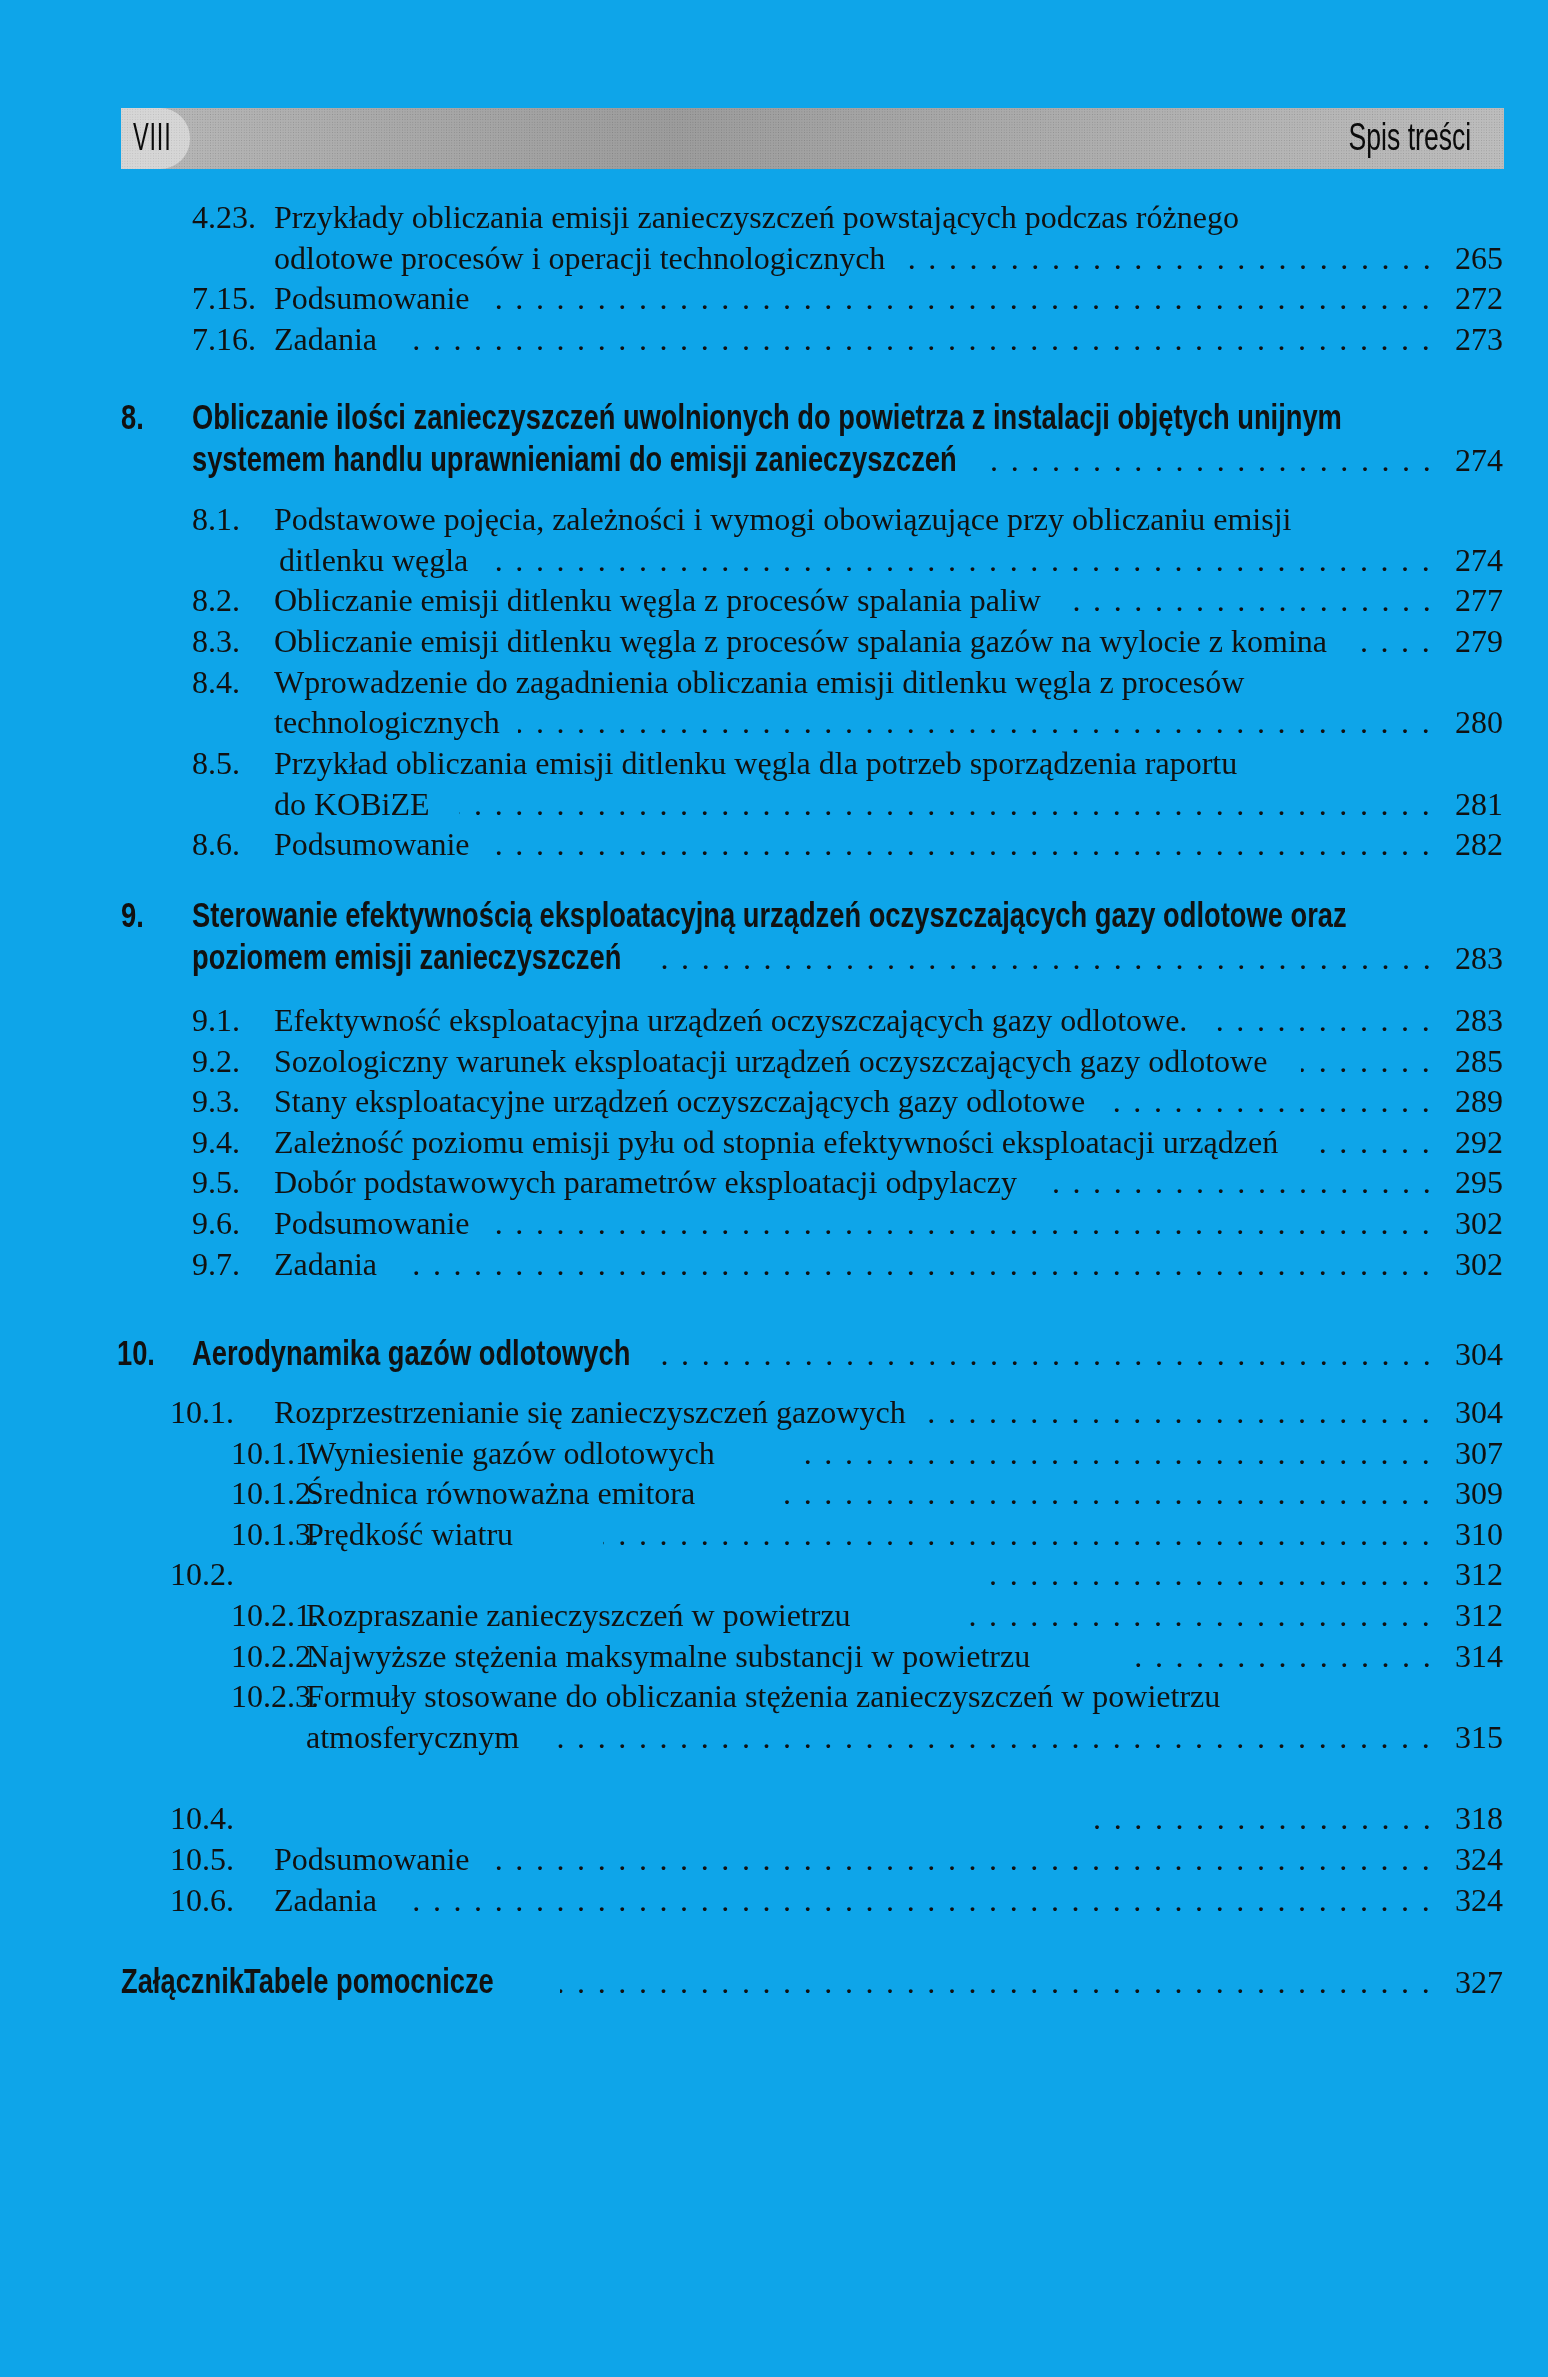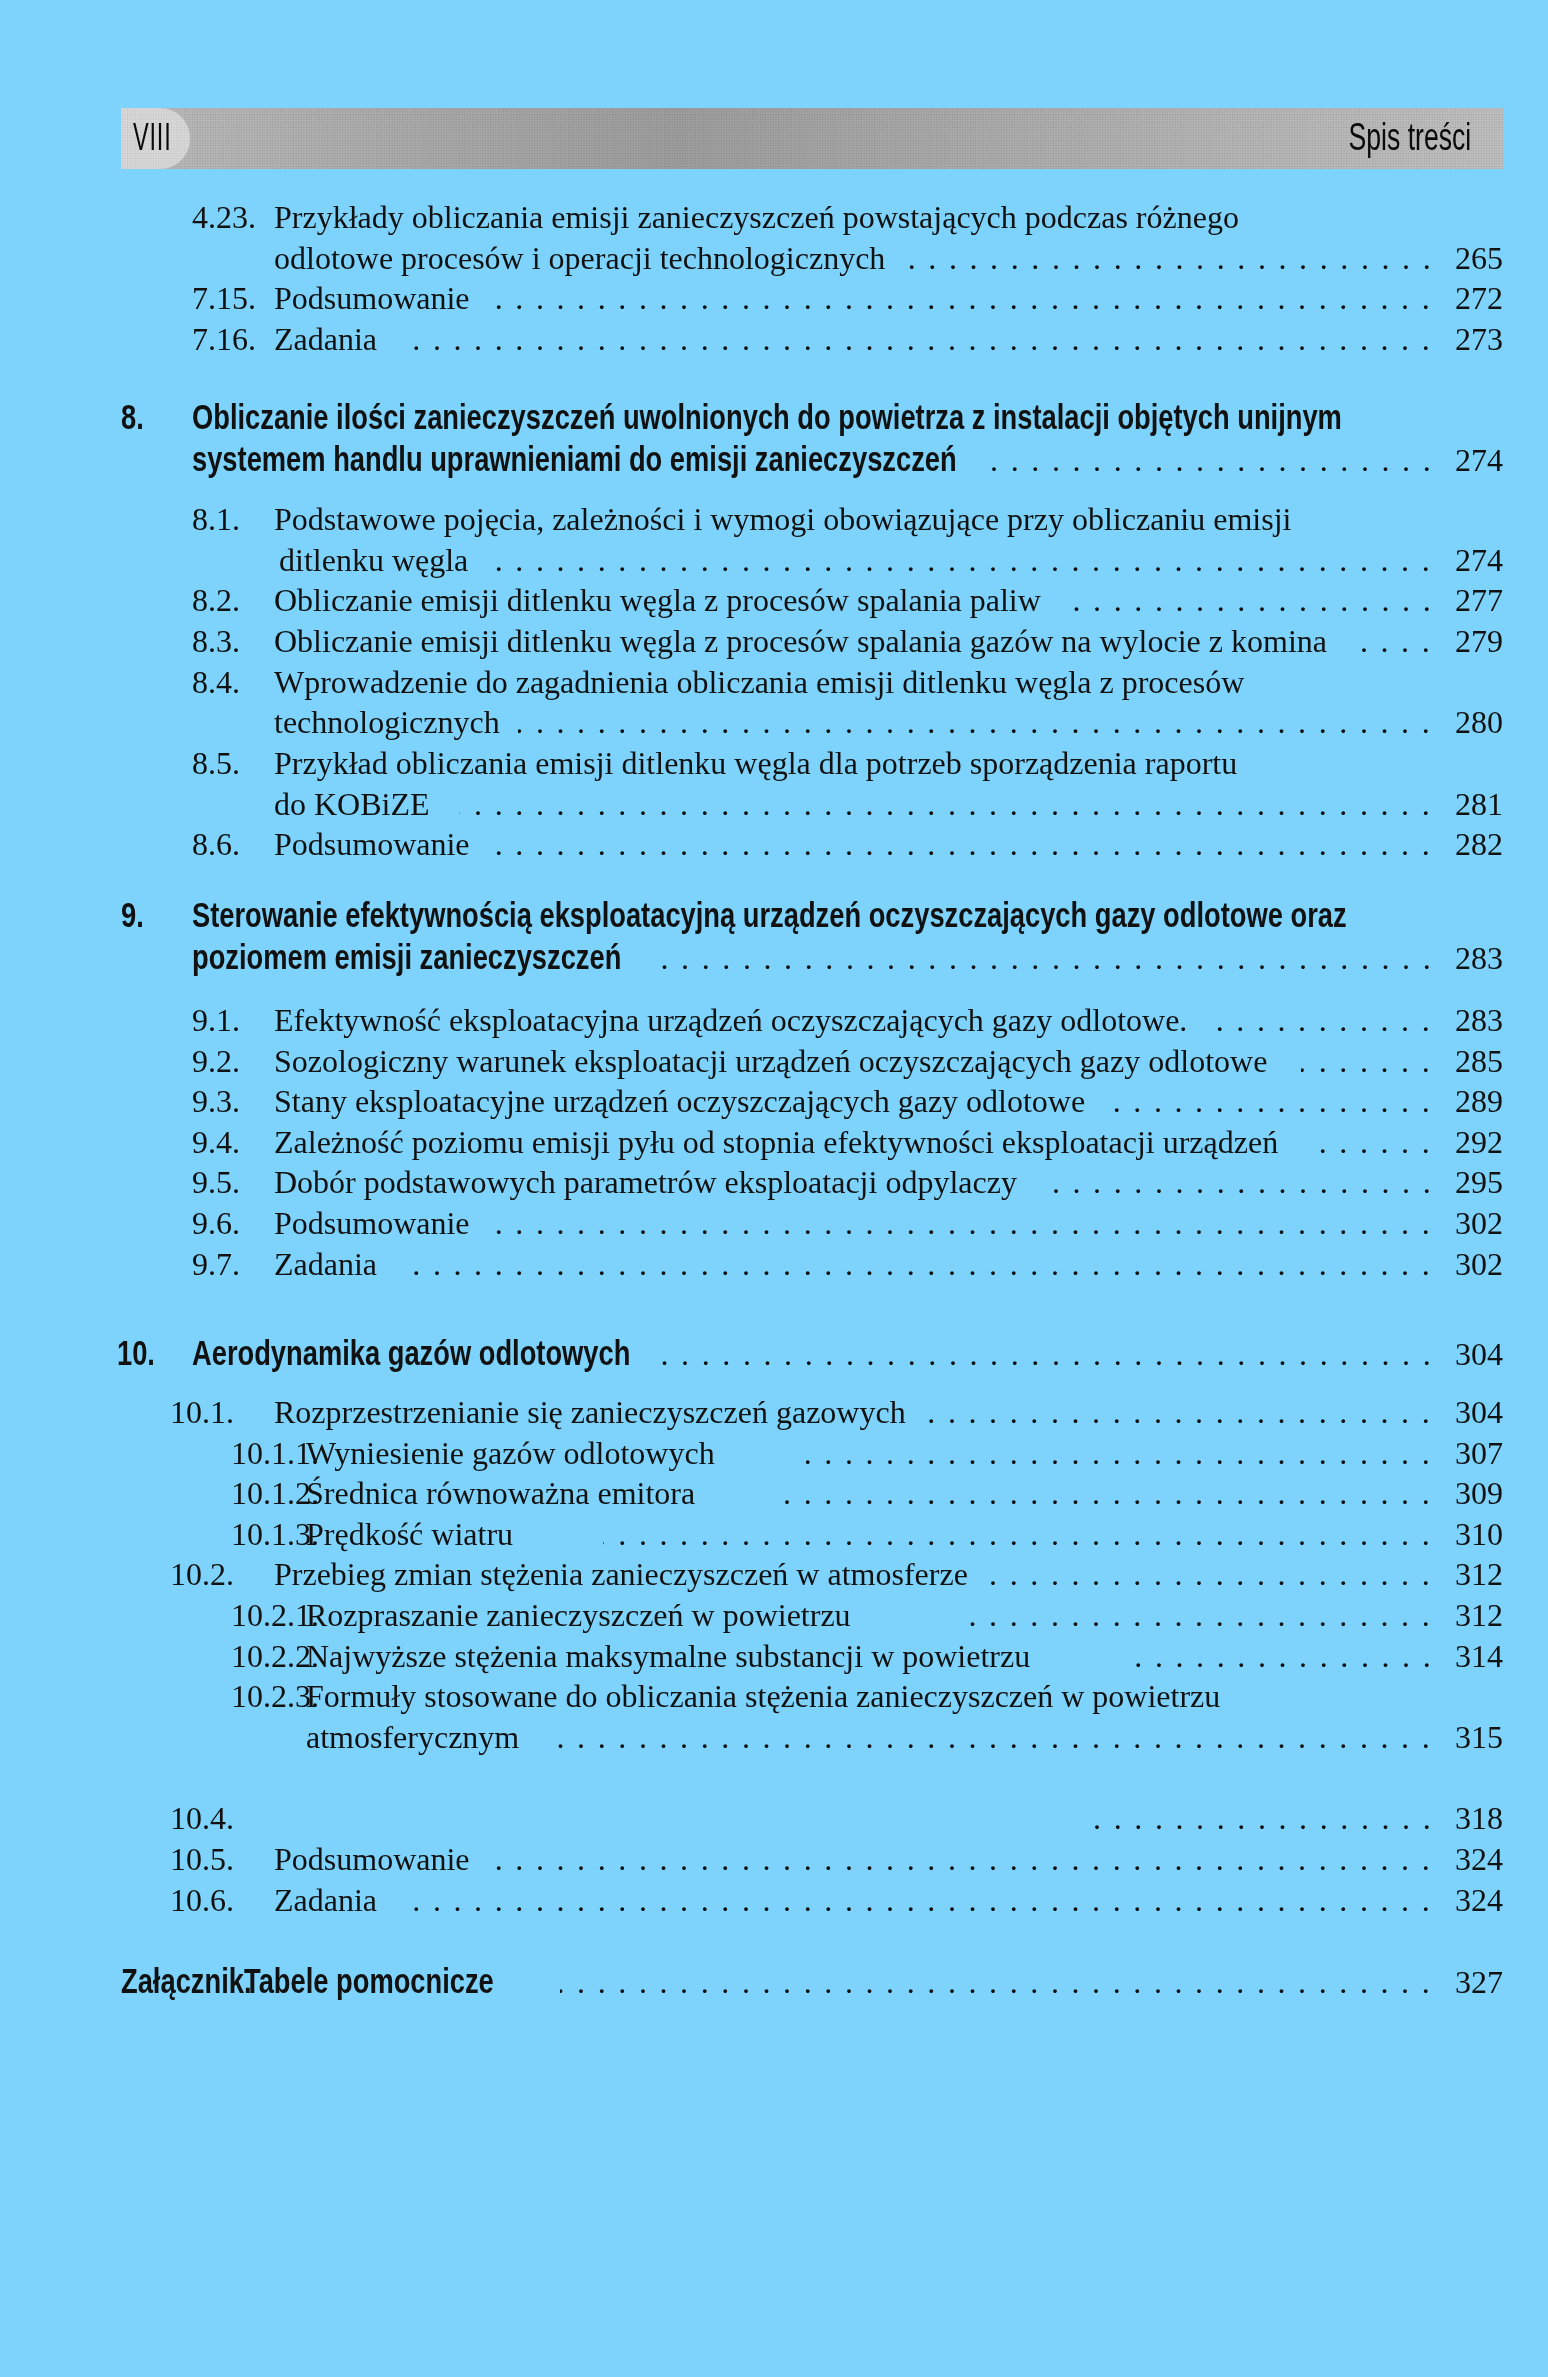--- a/index.html
+++ b/index.html
@@ -1,17 +1,17 @@
 <!DOCTYPE html>
 <html style="font-size:10.5px"><head>
   <meta charset="utf-8">
   <style>
     html, body { margin: 0; padding: 0; background: #ffffff; }
     body { width: 1549px; height: 2377px; position: relative; overflow: hidden; color: #111; }
-    .page { position: absolute; left: 0; top: 0; width: 1549px; height: 2377px; background: #7dd3fc; }
+    .page { position: absolute; left: 0; top: 0; width: 1549px; height: 2377px; background: #0ea5e9; }
 
     
     .banner { position: absolute; left: 121px; top: 108px; width: 1383px; height: 61px;
       background: linear-gradient(90deg, #b9b9b9 0%, #a9a9a9 20%, #9c9c9c 40%, #a8a8a8 60%, #b3b3b3 80%, #bdbdbd 100%); }
     .banner::after { content: ""; position: absolute; inset: 0;
       background-image: radial-gradient(rgba(0,0,0,0.18) 0.7px, transparent 0.8px);
       background-size: 2.6px 2.6px; }
     .banner-tab { position: absolute; left: 0; top: 0; width: 69px; height: 61px;
       background: #d6d6d6; border-top-right-radius: 30px 30px; border-bottom-right-radius: 30px 30px; z-index: 2; }
     .banner-tab::after { content: ""; position: absolute; inset: 0; border-radius: inherit;
@@ -201,21 +201,20 @@
     <span class="pg">309</span>
   </div>
   <div class="line" style="top:1517px">
     <span class="num serif" style="left:231px">10.1.3.</span>
     <span class="txt serif" style="left:306px">Prędkość wiatru</span>
     <span class="leader" style="left:603px; width:829px"></span>
     <span class="pg">310</span>
   </div>
   <div class="line" style="top:1557px">
     <span class="num serif" style="left:170px">10.2.</span>
-    <span class="txt serif" style="left:274px">Przebieg zmian stężenia zanieczyszczeń w atmosferze</span>
     <span class="leader" style="left:990px; width:442px"></span>
     <span class="pg">312</span>
   </div>
   <div class="line" style="top:1598px">
     <span class="num serif" style="left:231px">10.2.1.</span>
     <span class="txt serif" style="left:306px">Rozpraszanie zanieczyszczeń w powietrzu</span>
     <span class="leader" style="left:960px; width:472px"></span>
     <span class="pg">312</span>
   </div>
   <div class="line" style="top:1639px">

